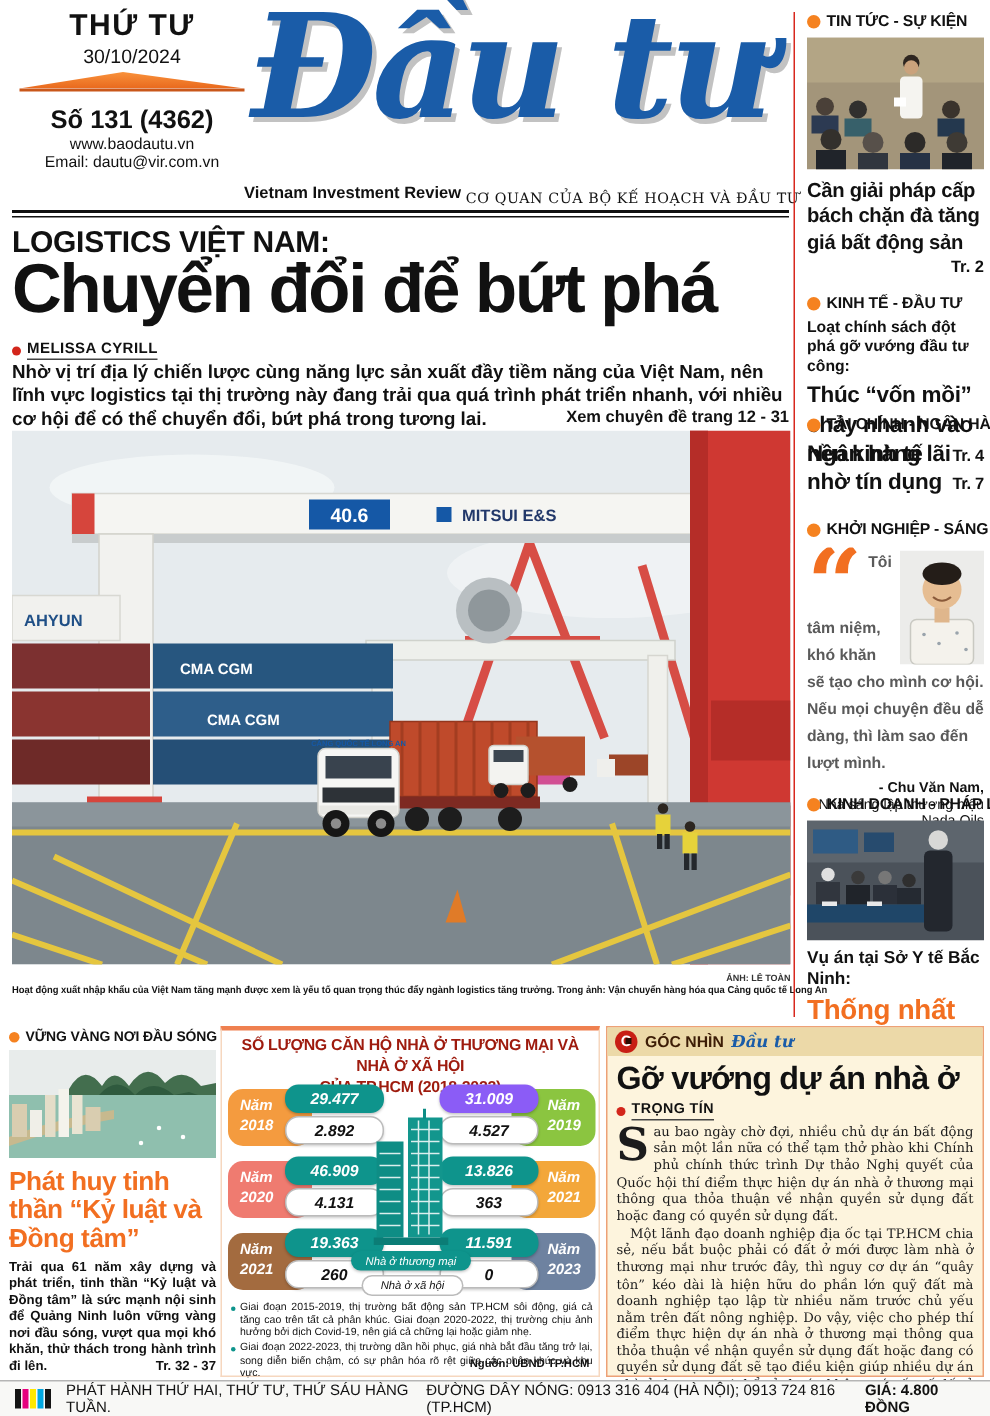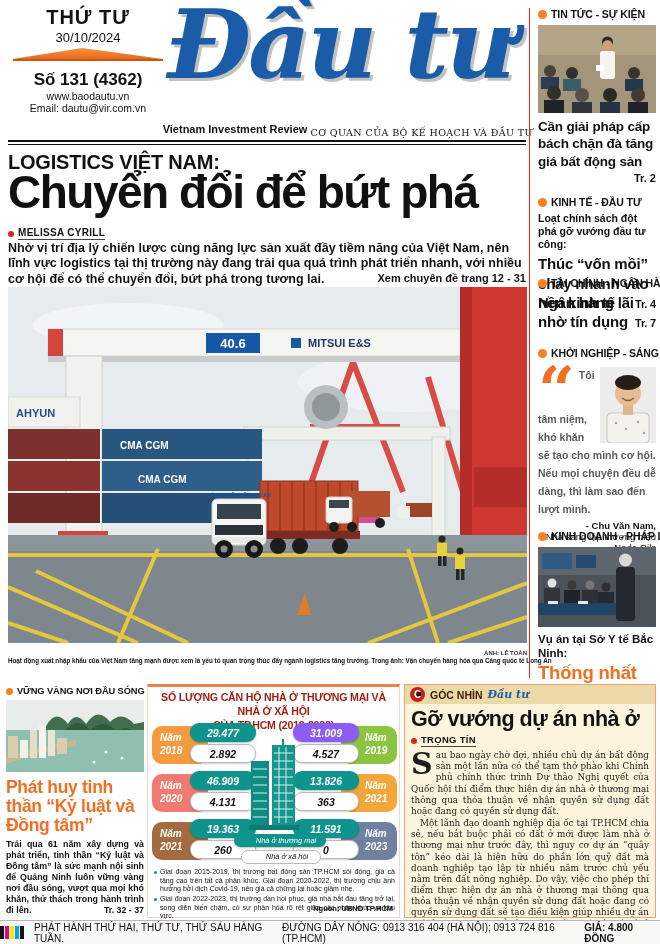--- a/index.html
+++ b/index.html
@@ -72,21 +72,21 @@
           font-style:italic;font-weight:bold;font-size:10px;line-height:1.25;box-sizing:border-box;padding-top:6px;}
   .yr-item.l .yr-tab{left:0;padding-left:8px;}
   .yr-item.r .yr-tab{right:0;padding-left:24px;}
   .yr-vals{position:absolute;top:0;width:66px;}
   .yr-item.l .yr-vals{right:0;}
   .yr-item.r .yr-vals{left:0;}
   .yr-com{color:#fff;border-radius:9px;font-style:italic;font-weight:bold;text-align:center;
           font-size:10.5px;padding:3.5px 0;box-shadow:0 1px 2px rgba(0,0,0,.25);}
   .yr-soc{background:#fff;border:1px solid #bbb;border-radius:9px;font-weight:bold;font-style:italic;
           text-align:center;font-size:10.5px;margin-top:2px;padding:2.5px 0;box-shadow:0 1px 2px rgba(0,0,0,.2);}
-  .legend-pill{position:absolute;border-radius:8px;text-align:center;font-style:italic;padding-left:12px;}
+  .legend-pill{position:absolute;border-radius:8px;text-align:center;font-style:italic;}
   .lg1{left:86px;top:147px;width:80px;height:13px;color:#fff;font-size:7.5px;line-height:13px;box-shadow:0 1px 2px rgba(0,0,0,.25);}
   .lg2{left:93px;top:163px;width:66px;height:12px;background:#fff;border:1px solid #bbb;color:#111;font-size:7.5px;line-height:12px;}
   .info-notes{position:absolute;left:6px;top:181px;width:241px;font-size:7px;line-height:1.24;text-align:justify;}
   .info-notes .note{position:relative;padding-left:6px;margin-bottom:1px;}
   .info-notes .note::before{content:"";position:absolute;left:0;top:3px;width:3px;height:3px;border-radius:50%;background:#0e948c;}
   .info-src{position:absolute;right:6px;bottom:4px;font-size:7.5px;font-weight:800;}
 
   .op-box{left:404px;top:684px;width:252px;height:234px;background:#fdf4dd;border:1px solid #eda177;box-sizing:border-box;}
   .op-strip{display:flex;align-items:center;gap:5px;height:19px;background:#ecd9a8;padding-left:5px;}
   .gn-icon{width:15px;height:15px;border-radius:50%;background:#c81e14;color:#fff;font-weight:800;
@@ -97,21 +97,21 @@
   .op-hl{margin:3px 6px 0;font-size:21.5px;font-weight:800;letter-spacing:-.5px;}
   .op-byline{margin:2px 6px 0;}
   .op-byline .byline-name{font-size:9.5px;}
   .op-body{margin:3px 6px 0;font-family:"DejaVu Serif",serif;font-size:8.8px;line-height:1.27;text-align:justify;color:#1c1c1c;}
   .op-body p{margin:0 0 1px;}
   .op-body p.ind{text-indent:9px;}
   .dropcap{float:left;font-size:30px;line-height:25px;font-weight:bold;padding:1px 3px 0 0;font-family:"DejaVu Serif",serif;}
 
   
   .footer{left:0;top:920px;width:660px;height:24px;border-top:1px solid #b5b5b5;background:#f8f8f6;
-          display:flex;align-items:center;box-sizing:border-box;padding:0 0;gap:6px;}
+          display:flex;align-items:center;box-sizing:border-box;padding:0 10px;gap:6px;}
   .cmyk{display:flex;gap:1px;height:13px;}
   .cmyk span{width:4px;height:13px;display:block;}
   .c1,.c5{background:#141414;} .c2{background:#e6007e;} .c3{background:#ffe800;} .c4{background:#00a7e1;}
   .f-pub{font-size:10px;margin-left:4px;}
   .f-hot{font-size:10px;margin-left:auto;}
   .f-price{font-size:10px;font-weight:800;margin-left:auto;}
 </style>
 </head>
 <body>
 

